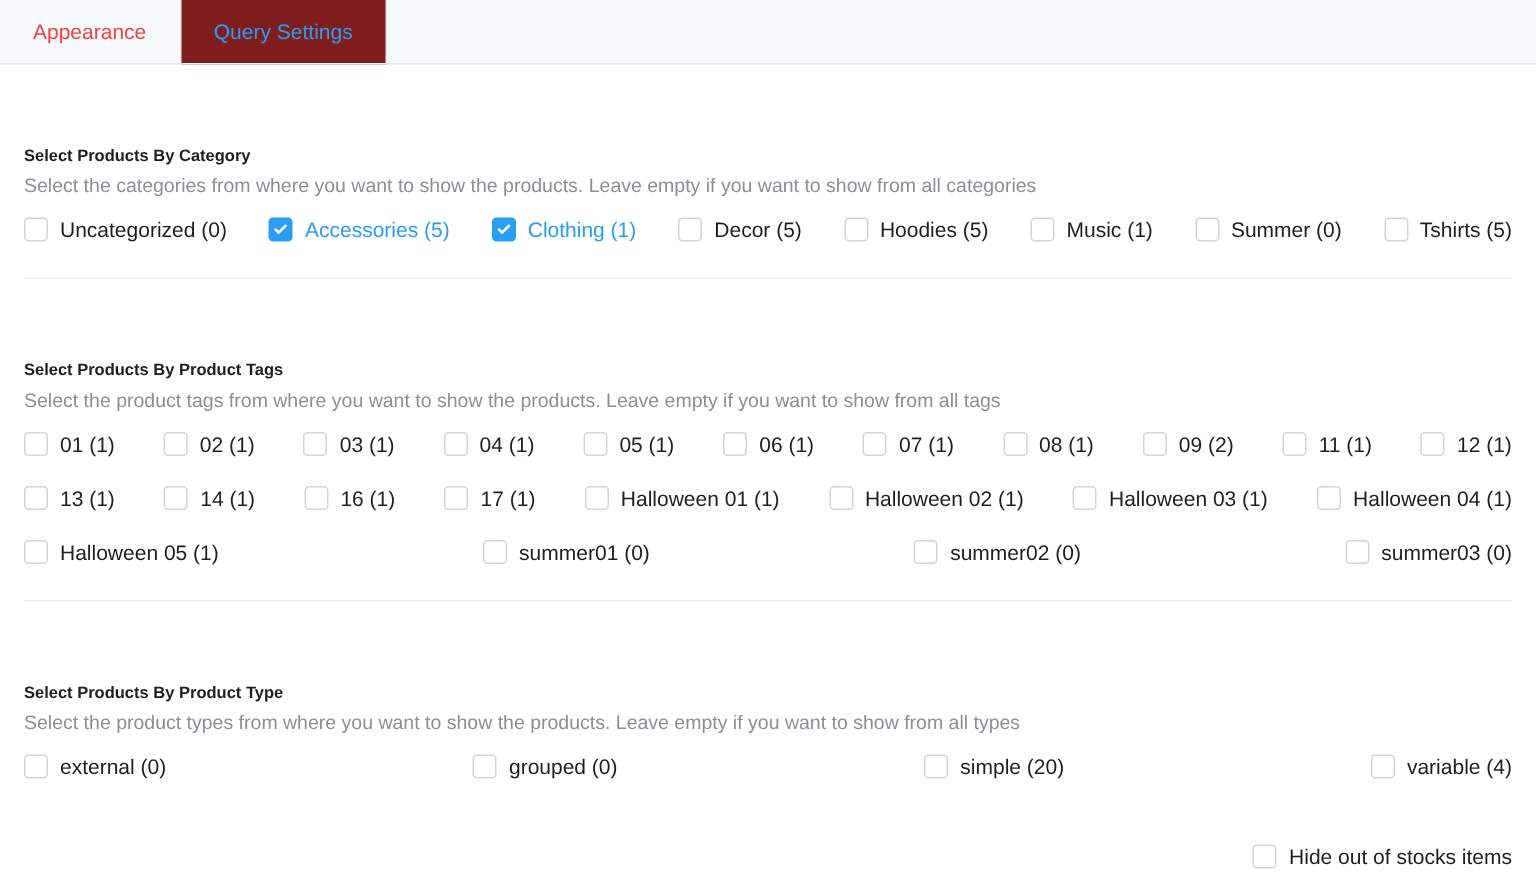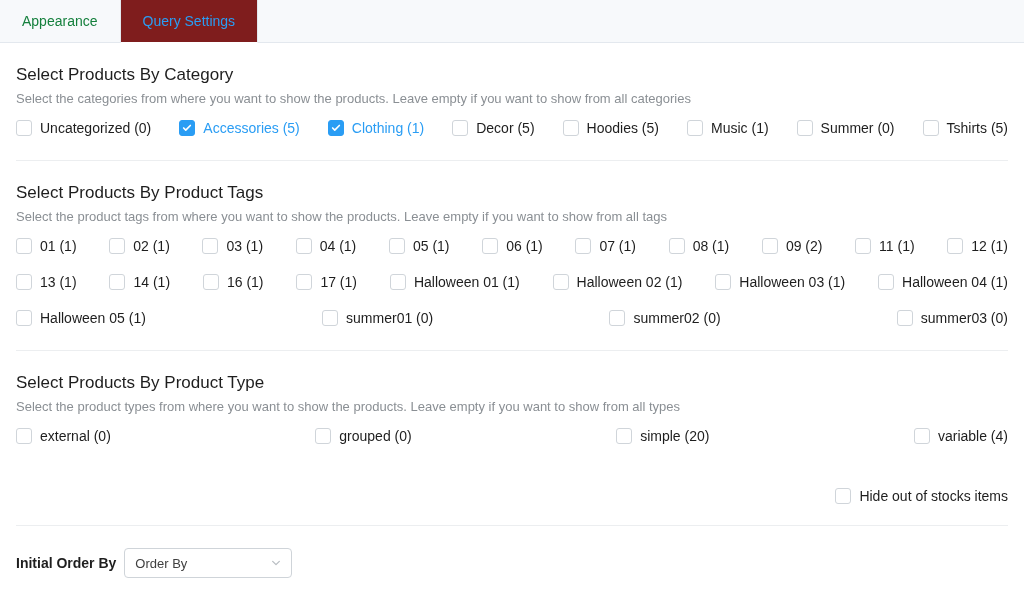--- a/index.html
+++ b/index.html
@@ -11,40 +11,41 @@
     width: 1024px;
   }
   .tabs {
     display: flex;
     border-bottom: 1px solid #e3e8ee;
     background: #f7f9fb;
   }
   .tab {
     padding: 13px 22px;
     font-size: 14px;
-    color: #15803d;
+    color: #ef4444;
     cursor: pointer;
     border-right: 1px solid #e3e8ee;
     background: #f7f9fb;
   }
   .tab.active {
     color: #2a9df4;
     background: #7f1d1d;
     border-bottom: 1px solid #fff;
     margin-bottom: -1px;
     font-weight: 500;
   }
   .content { padding: 0 16px 20px 16px; }
   .section { padding-top: 22px; padding-bottom: 6px; border-bottom: 1px solid #eceef0; }
   .section-last { border-bottom: none; }
   .section-title {
-    font-size: 17px;
-    font-weight: 400;
+    font-size: 11px;
+    font-weight: 700;
     color: #1e1e1e;
     margin-bottom: 6px;
+    margin-top: 33px;
   }
   .section-desc {
     font-size: 13px;
     color: #8a8f94;
     margin-bottom: 14px;
   }
   .check-row {
     display: flex;
     flex-wrap: wrap;
     gap: 20px 28px;

